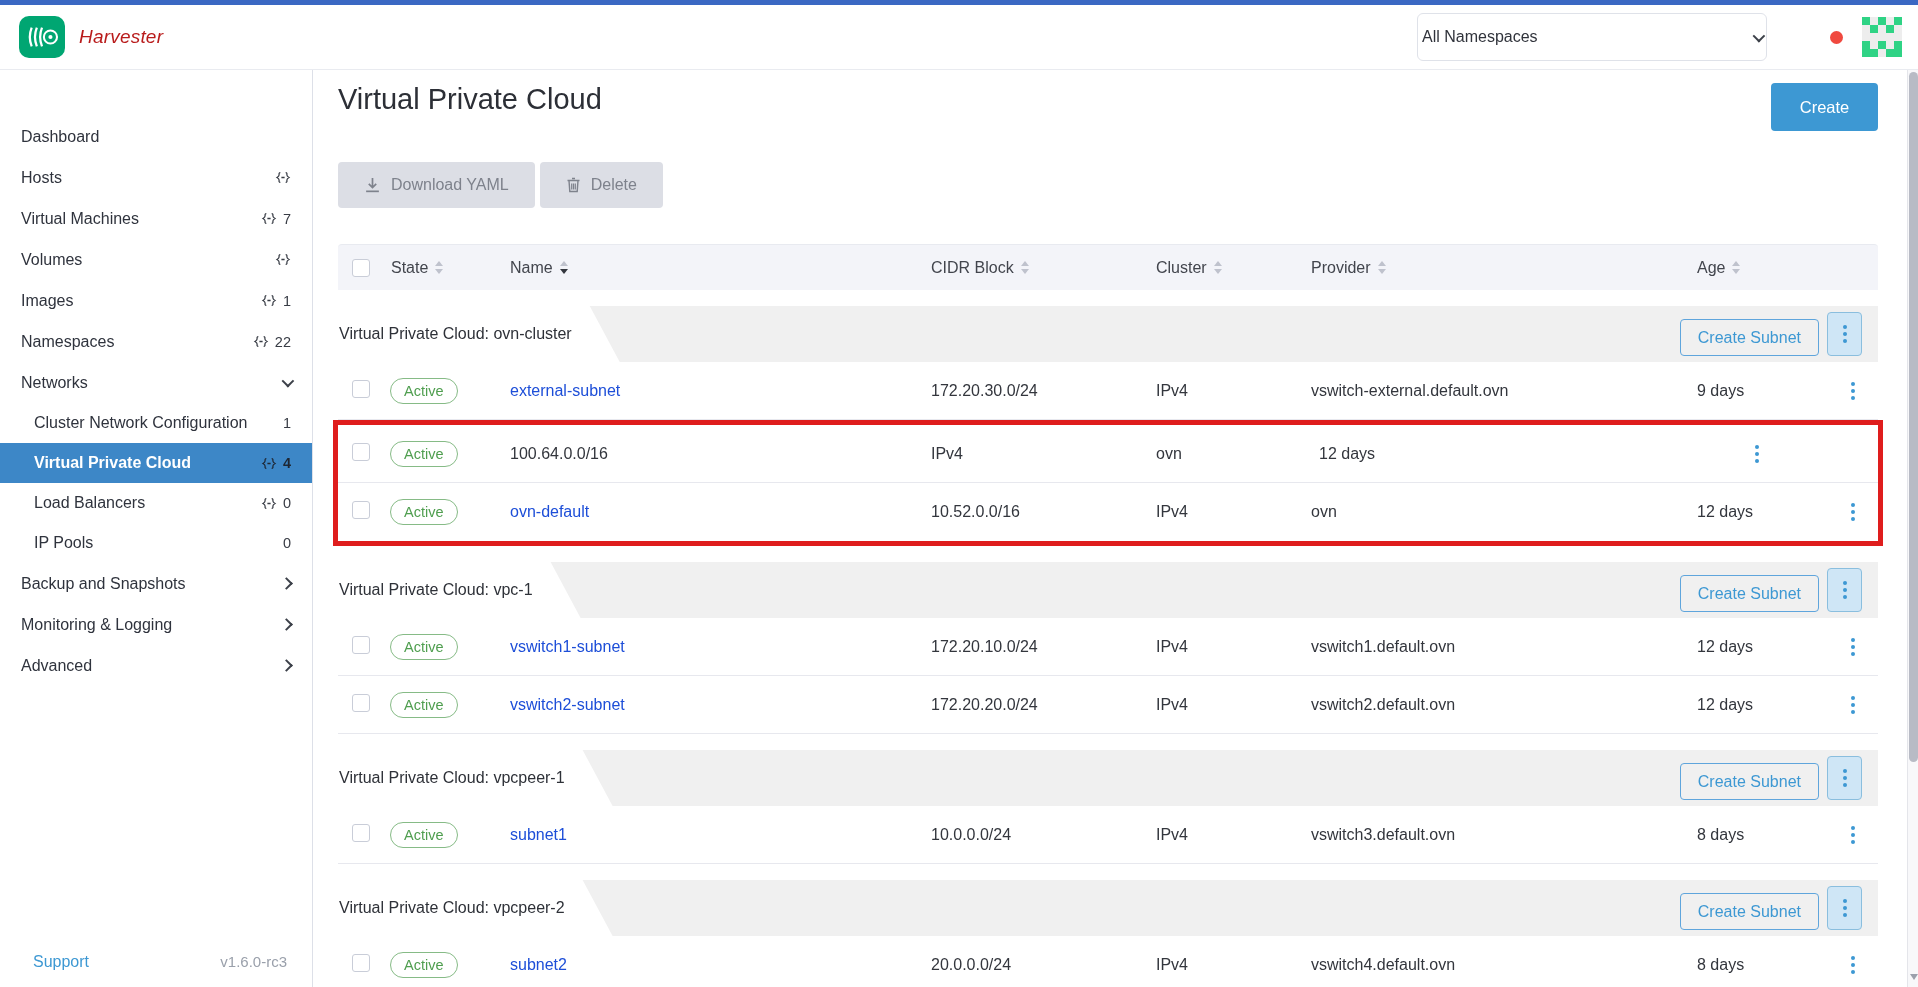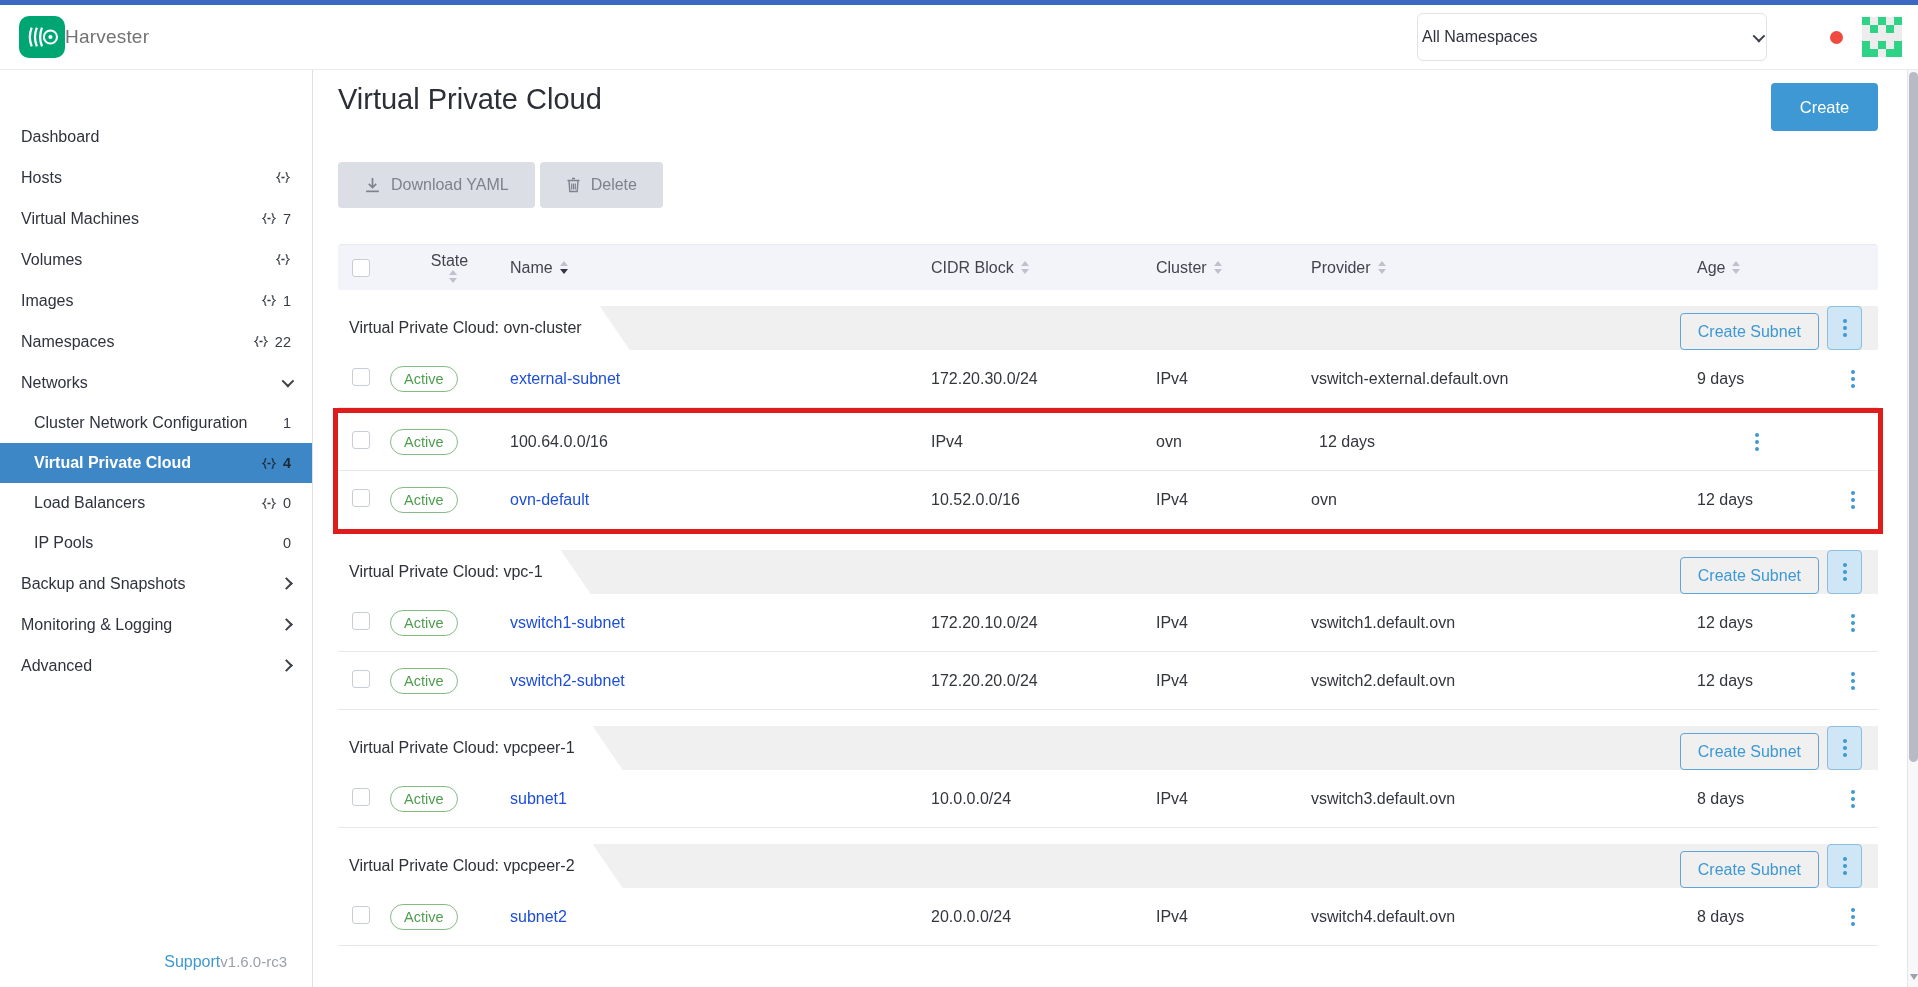--- a/index.html
+++ b/index.html
@@ -4,21 +4,21 @@
 <style>
   * { box-sizing: border-box; margin: 0; padding: 0; }
   html,body { width:1918px; height:987px; overflow:hidden; background:#fff;
     font-family:"Liberation Sans", sans-serif; color:#33363d; }
   .topstrip { height:5px; background:#3b68c3; }
   
   header { height:65px; display:flex; align-items:center; padding:0 16px 0 19px;
     border-bottom:1px solid #e9ebf0; background:#fff; }
   .logo { width:46px; height:42px; border-radius:10px; background:#00a672;
     display:flex; align-items:center; justify-content:center; cursor:pointer; flex:0 0 auto; }
-  .brand-name { font-size:19px; color:#737373; letter-spacing:.2px; }
+  .brand-name { margin-left:14px; font-size:19px; color:#b91c1c; letter-spacing:.2px;font-style:italic; }
   .header-right { margin-left:auto; display:flex; align-items:center; }
   .ns-select { width:350px; height:48px; border:1px solid #dfe2e9; border-radius:6px;
     display:flex; align-items:center; padding:0 4px; font-size:16px; color:#30333b;
     background:#fff; cursor:pointer; }
   .ns-select .chev { margin-left:auto; }
   .chev { width:9px; height:9px; border-right:2px solid #3c4049; border-bottom:2px solid #3c4049;
     display:inline-block; }
   .chev.down  { transform:rotate(45deg) translateY(-2px); }
   .chev.right { transform:rotate(-45deg); }
   .notif-dot { width:13px; height:13px; border-radius:50%; background:#f0493f; margin-left:63px; }
@@ -34,52 +34,52 @@
   
   .nav-item { height:41px; display:flex; align-items:center; padding:0 21px;
     font-size:16px; color:#2f333d; cursor:pointer; }
   .nav-item.sub { padding-left:34px; height:40px; }
   .nav-item .meta { margin-left:auto; display:flex; align-items:center; gap:6px;
     font-size:14.5px; color:#383c45; }
   .nav-item.selected { background:#3d87c7; color:#fff; font-weight:bold; }
   .nav-item.selected .meta { color:#1e2734; font-weight:bold; }
   .brace { display:block; }
   .sidebar-footer { position:absolute; bottom:16px; left:33px; right:25px;
-    display:flex; justify-content:flex-end; align-items:baseline; }
+    display:flex; justify-content:space-between; align-items:baseline; }
   .support-link { color:#3d98d3; font-size:16px; text-decoration:none; cursor:pointer; }
   .version { color:#9aa0ab; font-size:15px; }
   
   .page-head { margin-top:13px; display:flex; align-items:flex-start; }
   h1 { font-size:29px; font-weight:400; color:#2c2f36; }
   .btn-primary { margin-left:auto; width:107px; height:48px; font-size:16.5px;
     border-radius:4px; background:#3d98d3; color:#fff; border:none; cursor:pointer; }
   .actions-row { margin-top:31px; display:flex; gap:5px; align-items:center; }
   .btn-disabled { height:46px; border-radius:4px; background:#dcdee5; color:#7e828c;
     font-size:16px; padding:0 26px; display:flex; align-items:center; gap:10px; border:none; }
   .filter-input { margin-left:auto; width:235px; height:46px; border:1px solid #d8dce4;
     border-radius:6px; padding:0 16px; font-size:16px; color:#333; outline:none; }
   .filter-input::placeholder { color:#aeb2bd; }
   
   .vpc-table { margin-top:36px; }
   .grid-cols { display:grid; grid-template-columns:44px 126px 421px 225px 155px 378px 140px 1fr;
     align-items:center; }
   .thead { height:46px; background:#f3f4f9; border-radius:4px 4px 0 0; border-top:1px solid #e8eaf0;
     font-size:16px; color:#42454d; }
   .hcell { display:flex; align-items:center; cursor:pointer; }
-  .pad1 { padding-left:9px;flex-direction:column; } .pad2 { padding-left:2px; } .padAge { padding-left:10px; }
+  .pad1 { padding-left:9px; } .pad2 { padding-left:2px; } .padAge { padding-left:10px; }
   .checkbox { width:18px; height:18px; border:1px solid #c9cdd8; border-radius:3px;
     margin-left:14px; background:#fff; display:inline-block; cursor:pointer; }
   .carets { display:inline-flex; flex-direction:column; margin-left:7px; gap:3px; }
   .carets i { display:block; width:0; height:0; border-left:4px solid transparent; border-right:4px solid transparent; }
   .carets .cu { border-bottom:5px solid #bfc2cd; }
   .carets .cd { border-top:5px solid #bfc2cd; }
   .carets .cd.active { border-top-color:#34373f; }
   
-  .group-band { height:44px; background:#f0f0f0; display:flex; align-items:center;
-    margin-top:16px; padding-right:16px;margin-left:10px; }
+  .group-band { height:56px; background:#f0f0f0; display:flex; align-items:center;
+    margin-top:16px; padding-right:16px; }
   .group-tab { height:100%; background:#fff; display:flex; align-items:center;
     padding:0 48px 0 1px; font-size:16px; color:#2e3138;
     clip-path:polygon(0 0, calc(100% - 30px) 0, 100% 100%, 0 100%); }
   .group-actions { margin-left:auto; display:flex; gap:8px; align-items:flex-end; }
   .btn-outline { height:37px; padding:0 17px; border:1px solid #5fa5dc; color:#3d98d3;
     background:transparent; border-radius:4px; font-size:16px; cursor:pointer; }
   .kebab-boxed { width:35px; height:44px; background:#cfe6f6; border:1px solid #8abede;
     border-radius:4px; display:flex; align-items:center; justify-content:center; cursor:pointer; }
   .dots { display:flex; flex-direction:column; gap:3px; }
   .dots i { width:4px; height:4px; border-radius:50%; background:#3d98d3; display:block; }

